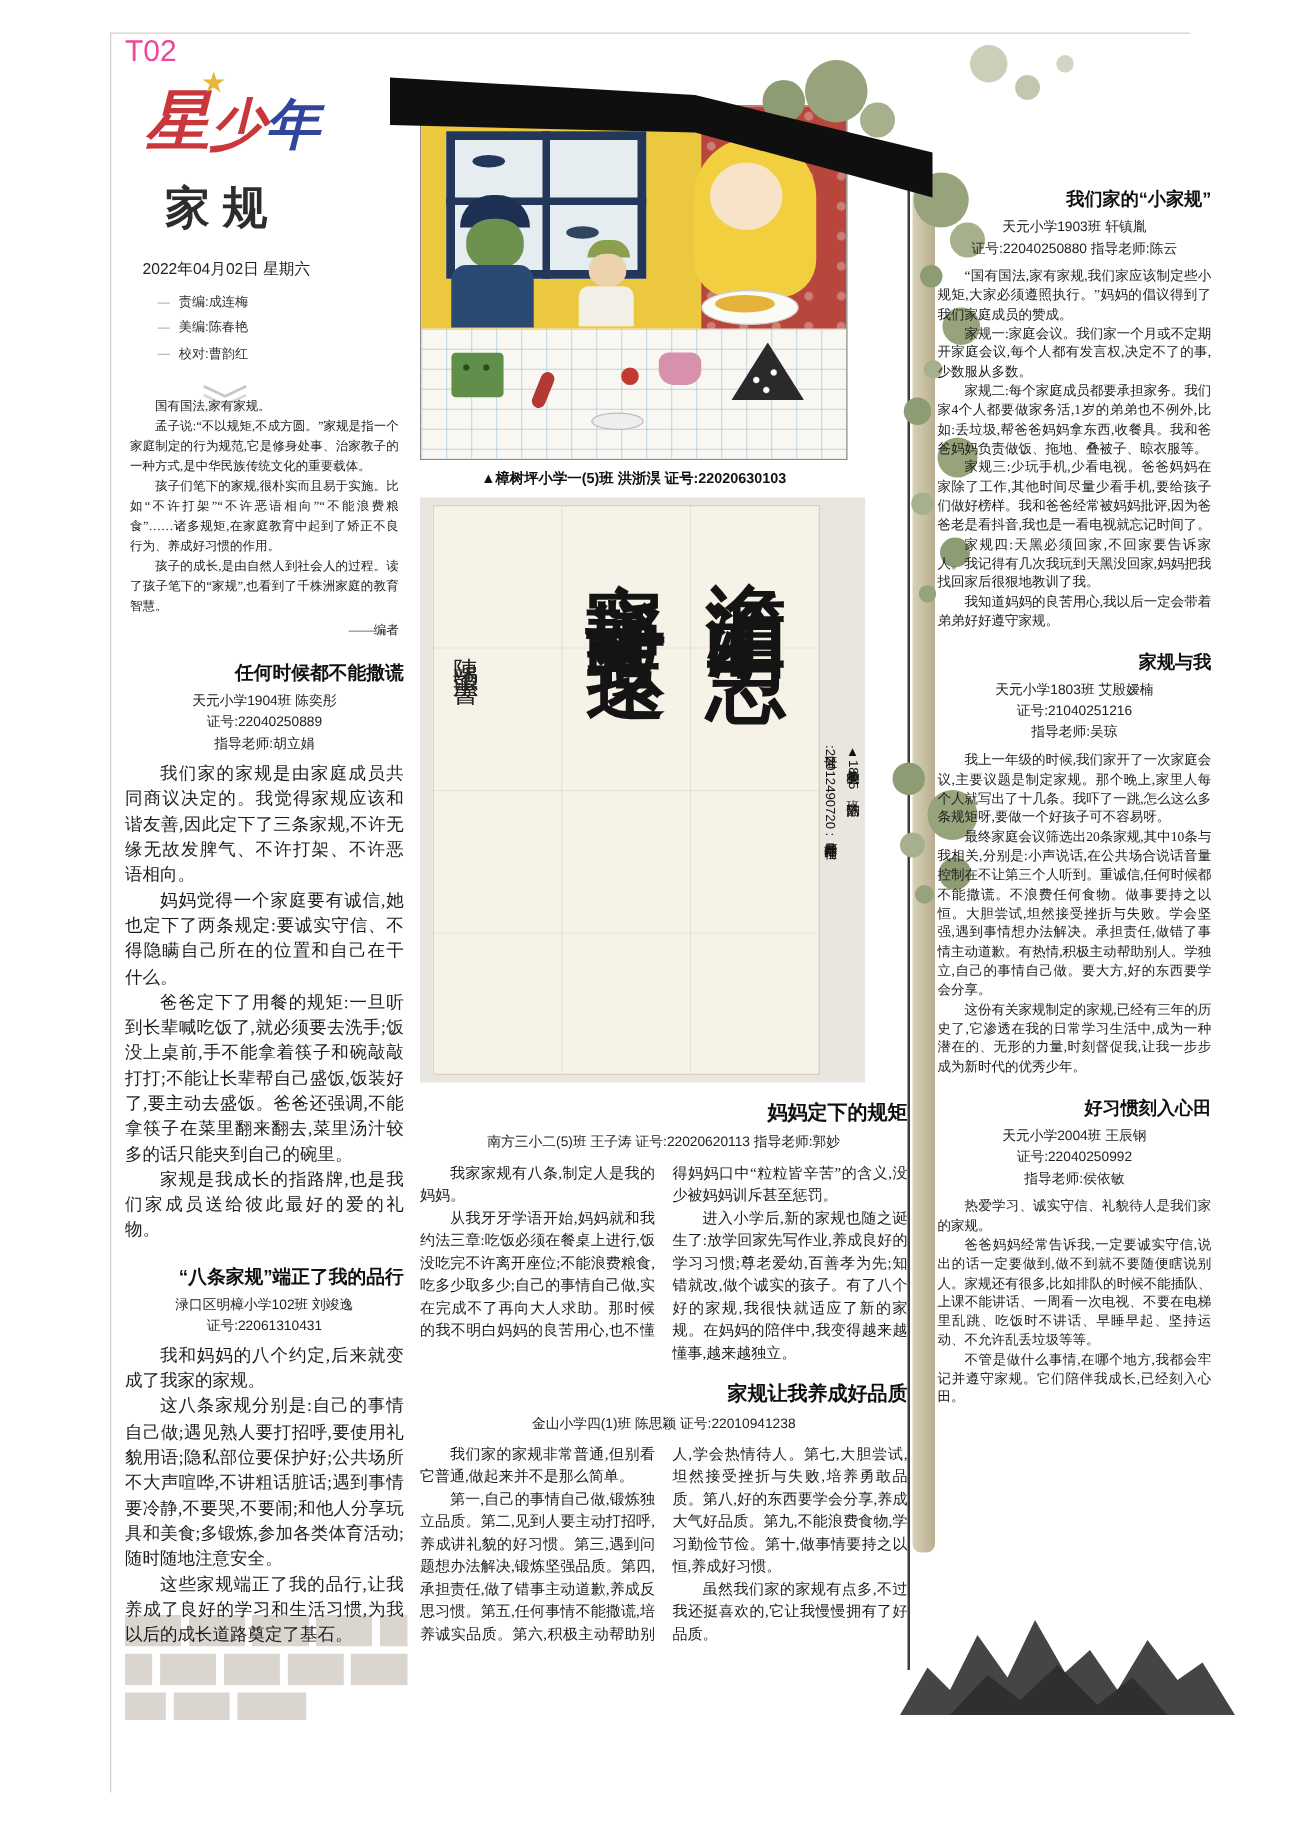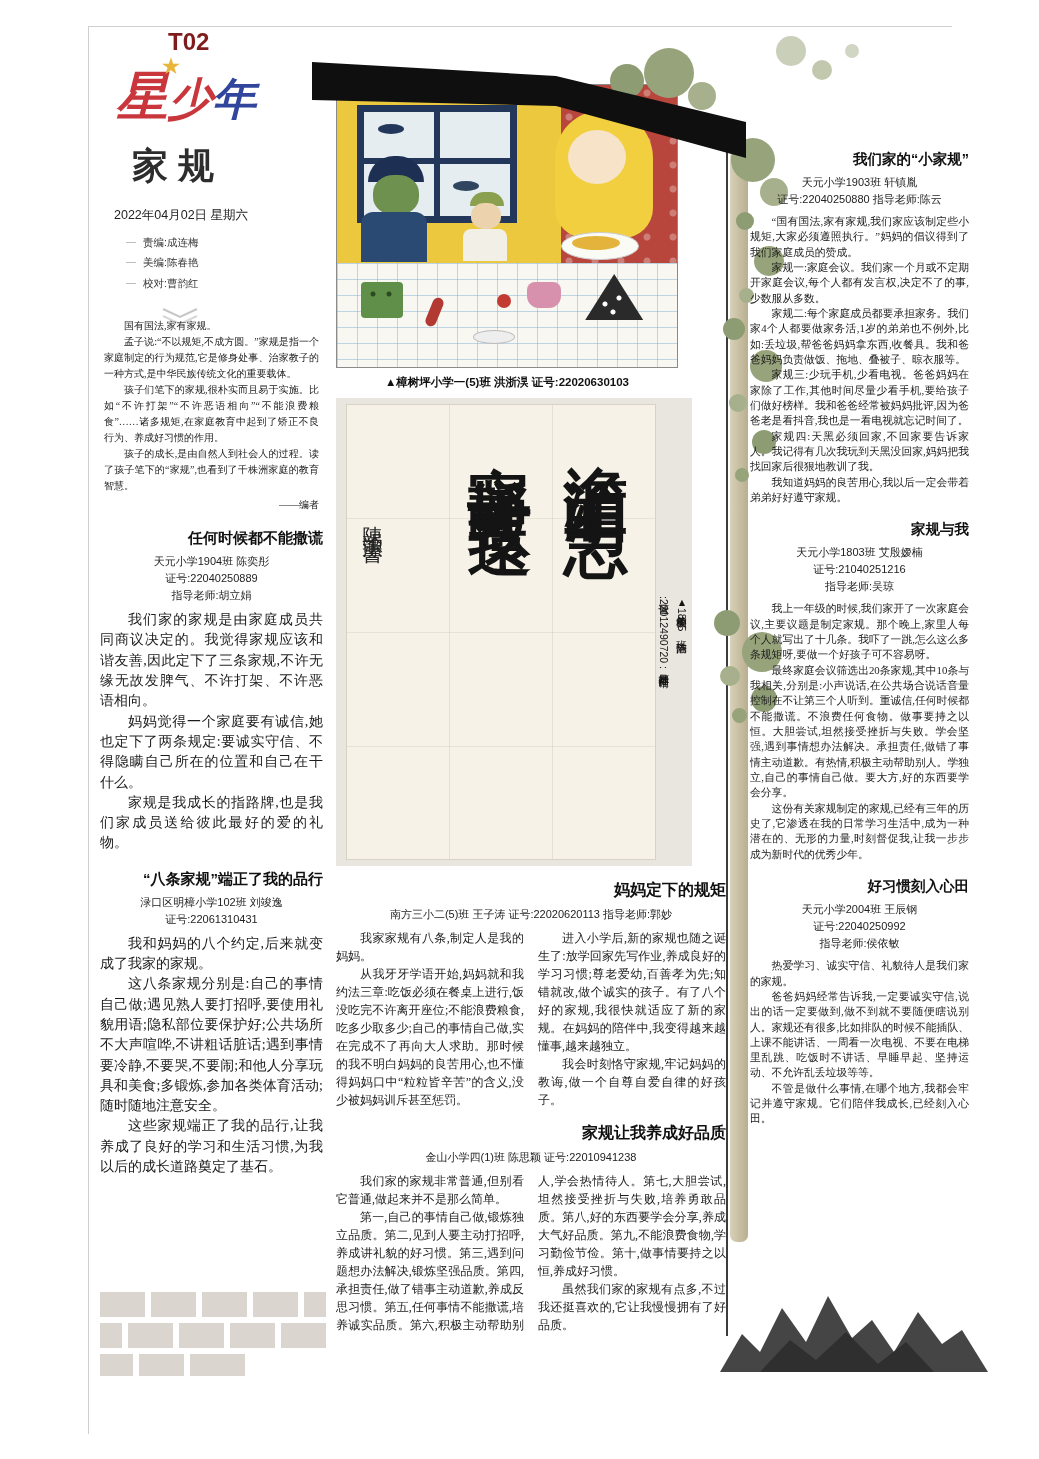--- a/index.html
+++ b/index.html
@@ -7,21 +7,21 @@
     width:1039px;height:1459px;position:relative;background:#ffffff;
     font-family:"Liberation Serif","DejaVu Serif",serif;color:#1c1c1c;overflow:hidden;
   }
 
   
   #line-top{position:absolute;left:88px;top:26px;width:864px;height:1px;background:#cfcfcf;}
   #line-left{position:absolute;left:88px;top:26px;width:1px;height:1408px;background:#cfcfcf;}
 
   
   #header{position:absolute;left:100px;top:28px;width:215px;z-index:4;}
-  .t02{font-family:"Liberation Sans",sans-serif;font-weight:bold;font-size:24px;color:#7f1d1d;margin-left:68px;}
+  .t02{font-family:"Liberation Sans",sans-serif;font-weight:normal;font-size:24px;color:#ec4899;}
   .logo{position:relative;margin:6px 0 0 16px;height:72px;font-family:"Liberation Sans",sans-serif;font-weight:900;font-style:italic;}
   .logo-xing{font-size:52px;color:#c9373d;}
   .logo-shao{font-size:44px;color:#c9373d;}
   .logo-nian{font-size:44px;color:#31459c;}
   .logo-star{position:absolute;left:46px;top:-8px;font-size:20px;color:#e7b63a;font-style:normal;}
   .section-title{font-family:"Liberation Sans",sans-serif;font-weight:900;font-size:36px;letter-spacing:10px;color:#2d2d2d;margin:8px 0 0 32px;}
   .pub-date{font-family:"Liberation Sans",sans-serif;font-size:12.5px;color:#222;margin:16px 0 8px 14px;}
   .credits{margin-left:26px;font-family:"Liberation Sans",sans-serif;font-size:10.5px;line-height:1.95;color:#333;text-align:center;}
   .credit{display:flex;align-items:center;}
   .credit::before{content:"";display:inline-block;width:10px;height:1px;background:#bdbdbd;margin-right:7px;}
@@ -121,20 +121,21 @@
   </div>
 
   <div class="article">
     <h3 class="title">任何时候都不能撒谎</h3>
     <div class="byline">天元小学1904班 陈奕彤</div>
     <div class="byline">证号:22040250889</div>
     <div class="byline">指导老师:胡立娟</div>
     <div class="body">
       <p>我们家的家规是由家庭成员共同商议决定的。我觉得家规应该和谐友善,因此定下了三条家规,不许无缘无故发脾气、不许打架、不许恶语相向。</p>
       <p>妈妈觉得一个家庭要有诚信,她也定下了两条规定:要诚实守信、不得隐瞒自己所在的位置和自己在干什么。</p>
+      <p>爸爸定下了用餐的规矩:一旦听到长辈喊吃饭了,就必须要去洗手;饭没上桌前,手不能拿着筷子和碗敲敲打打;不能让长辈帮自己盛饭,饭装好了,要主动去盛饭。爸爸还强调,不能拿筷子在菜里翻来翻去,菜里汤汁较多的话只能夹到自己的碗里。</p>
       <p>家规是我成长的指路牌,也是我们家成员送给彼此最好的爱的礼物。</p>
     </div>
   </div>
 
   <div class="article">
     <h3 class="title">“八条家规”端正了我的品行</h3>
     <div class="byline">渌口区明樟小学102班 刘竣逸</div>
     <div class="byline">证号:22061310431</div>
     <div class="body">
       <p>我和妈妈的八个约定,后来就变成了我家的家规。</p>
@@ -222,21 +223,20 @@
     </div>
   </div>
 
   <div class="article article-mid">
     <h3 class="title">妈妈定下的规矩</h3>
     <div class="byline">南方三小二(5)班 王子涛 证号:22020620113 指导老师:郭妙</div>
     <div class="body">
       <p>我家家规有八条,制定人是我的妈妈。</p>
       <p>从我牙牙学语开始,妈妈就和我约法三章:吃饭必须在餐桌上进行,饭没吃完不许离开座位;不能浪费粮食,吃多少取多少;自己的事情自己做,实在完成不了再向大人求助。那时候的我不明白妈妈的良苦用心,也不懂得妈妈口中“粒粒皆辛苦”的含义,没少被妈妈训斥甚至惩罚。</p>
       <p>进入小学后,新的家规也随之诞生了:放学回家先写作业,养成良好的学习习惯;尊老爱幼,百善孝为先;知错就改,做个诚实的孩子。有了八个好的家规,我很快就适应了新的家规。在妈妈的陪伴中,我变得越来越懂事,越来越独立。</p>
-      <p>我会时刻恪守家规,牢记妈妈的教诲,做一个自尊自爱自律的好孩子。</p>
     </div>
   </div>
 
   <div class="article article-mid">
     <h3 class="title">家规让我养成好品质</h3>
     <div class="byline">金山小学四(1)班 陈思颖 证号:22010941238</div>
     <div class="body">
       <p>我们家的家规非常普通,但别看它普通,做起来并不是那么简单。</p>
       <p>第一,自己的事情自己做,锻炼独立品质。第二,见到人要主动打招呼,养成讲礼貌的好习惯。第三,遇到问题想办法解决,锻炼坚强品质。第四,承担责任,做了错事主动道歉,养成反思习惯。第五,任何事情不能撒谎,培养诚实品质。第六,积极主动帮助别人,学会热情待人。第七,大胆尝试,坦然接受挫折与失败,培养勇敢品质。第八,好的东西要学会分享,养成大气好品质。第九,不能浪费食物,学习勤俭节俭。第十,做事情要持之以恒,养成好习惯。</p>
       <p>虽然我们家的家规有点多,不过我还挺喜欢的,它让我慢慢拥有了好品质。</p>

